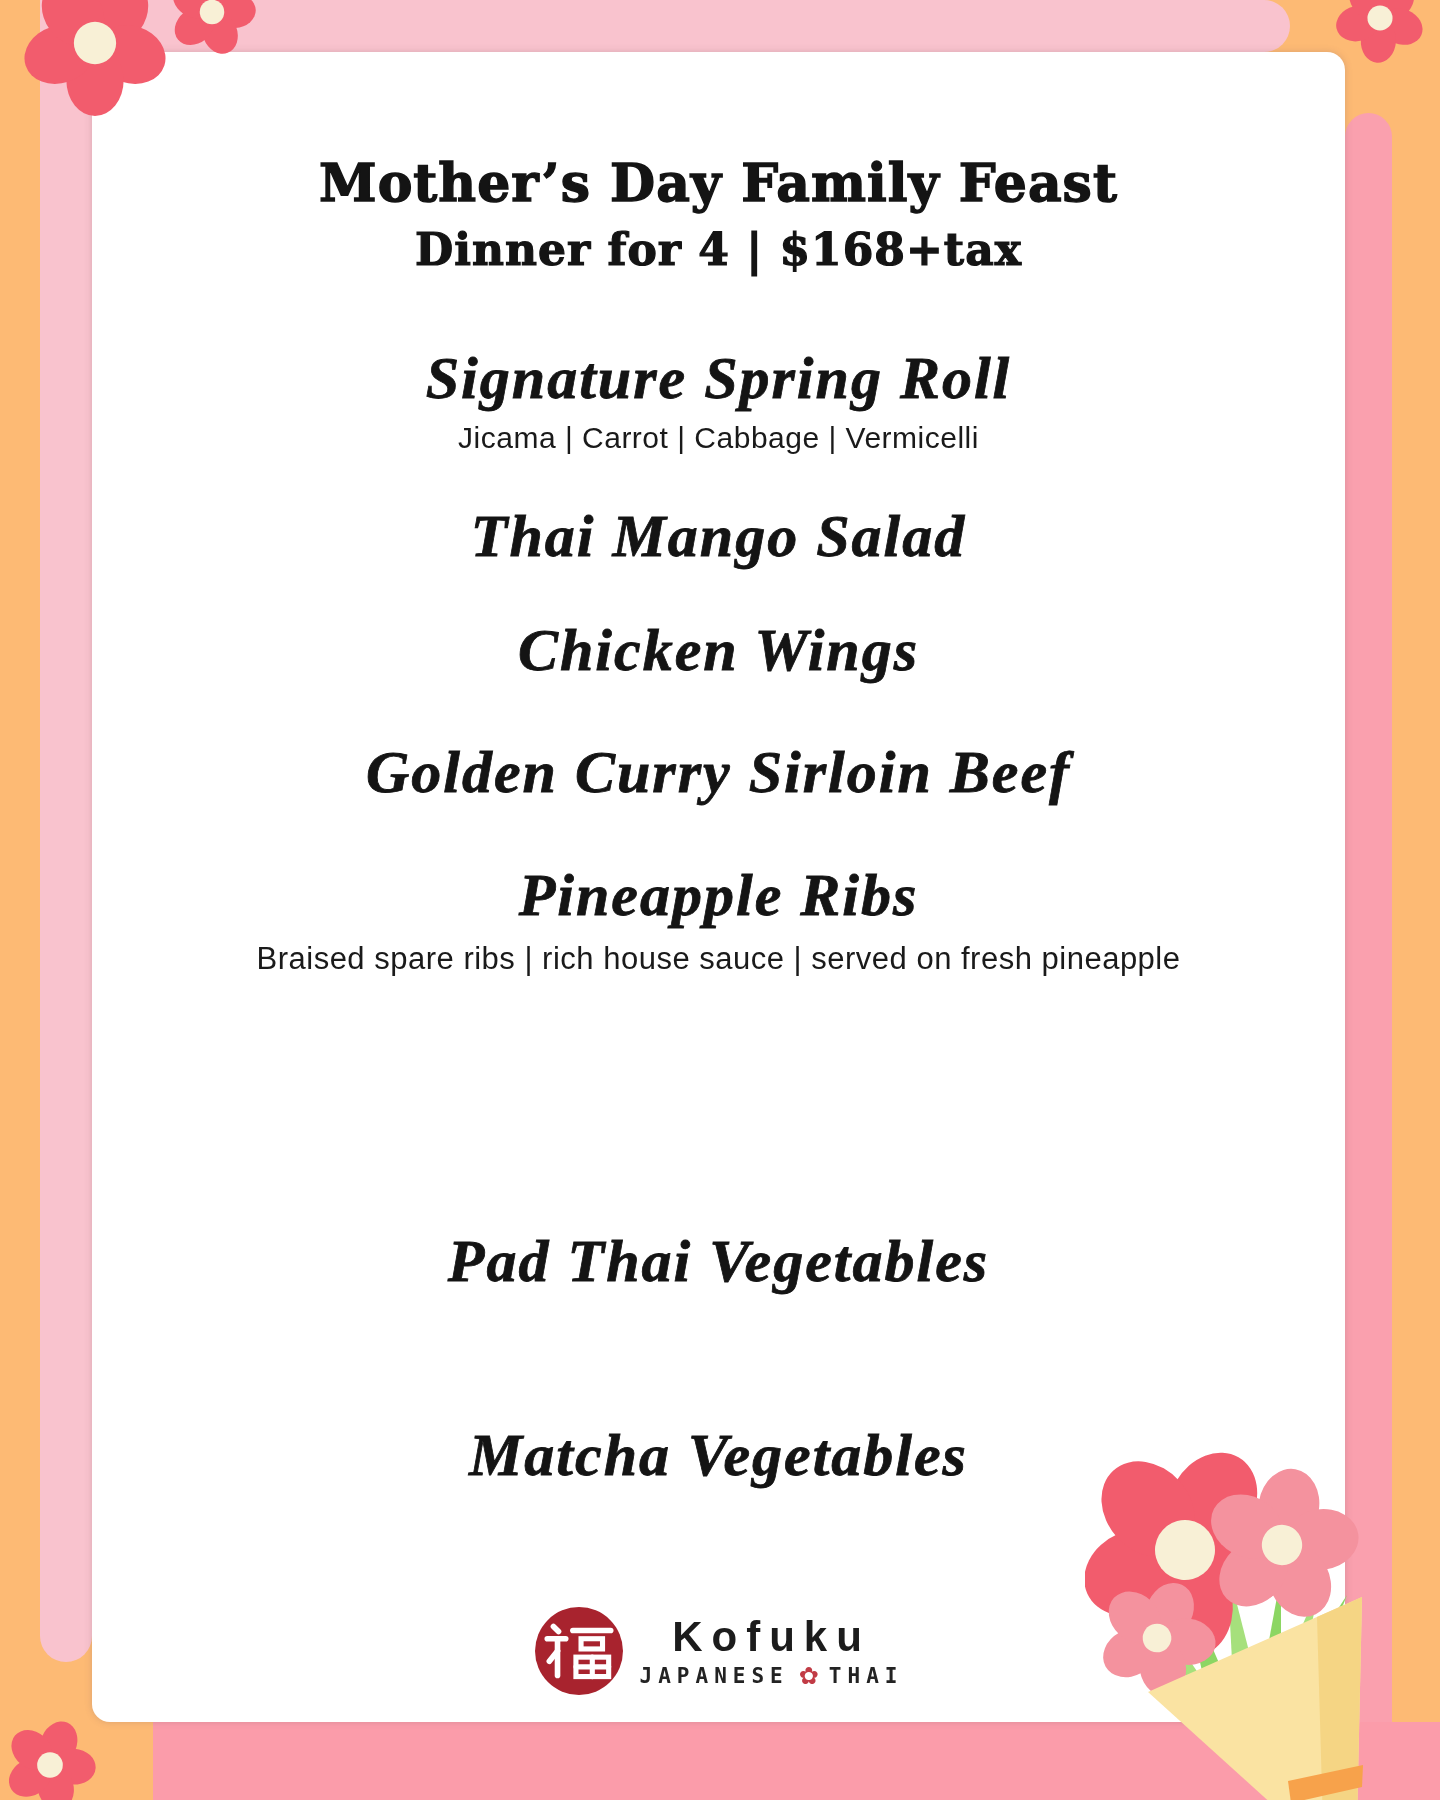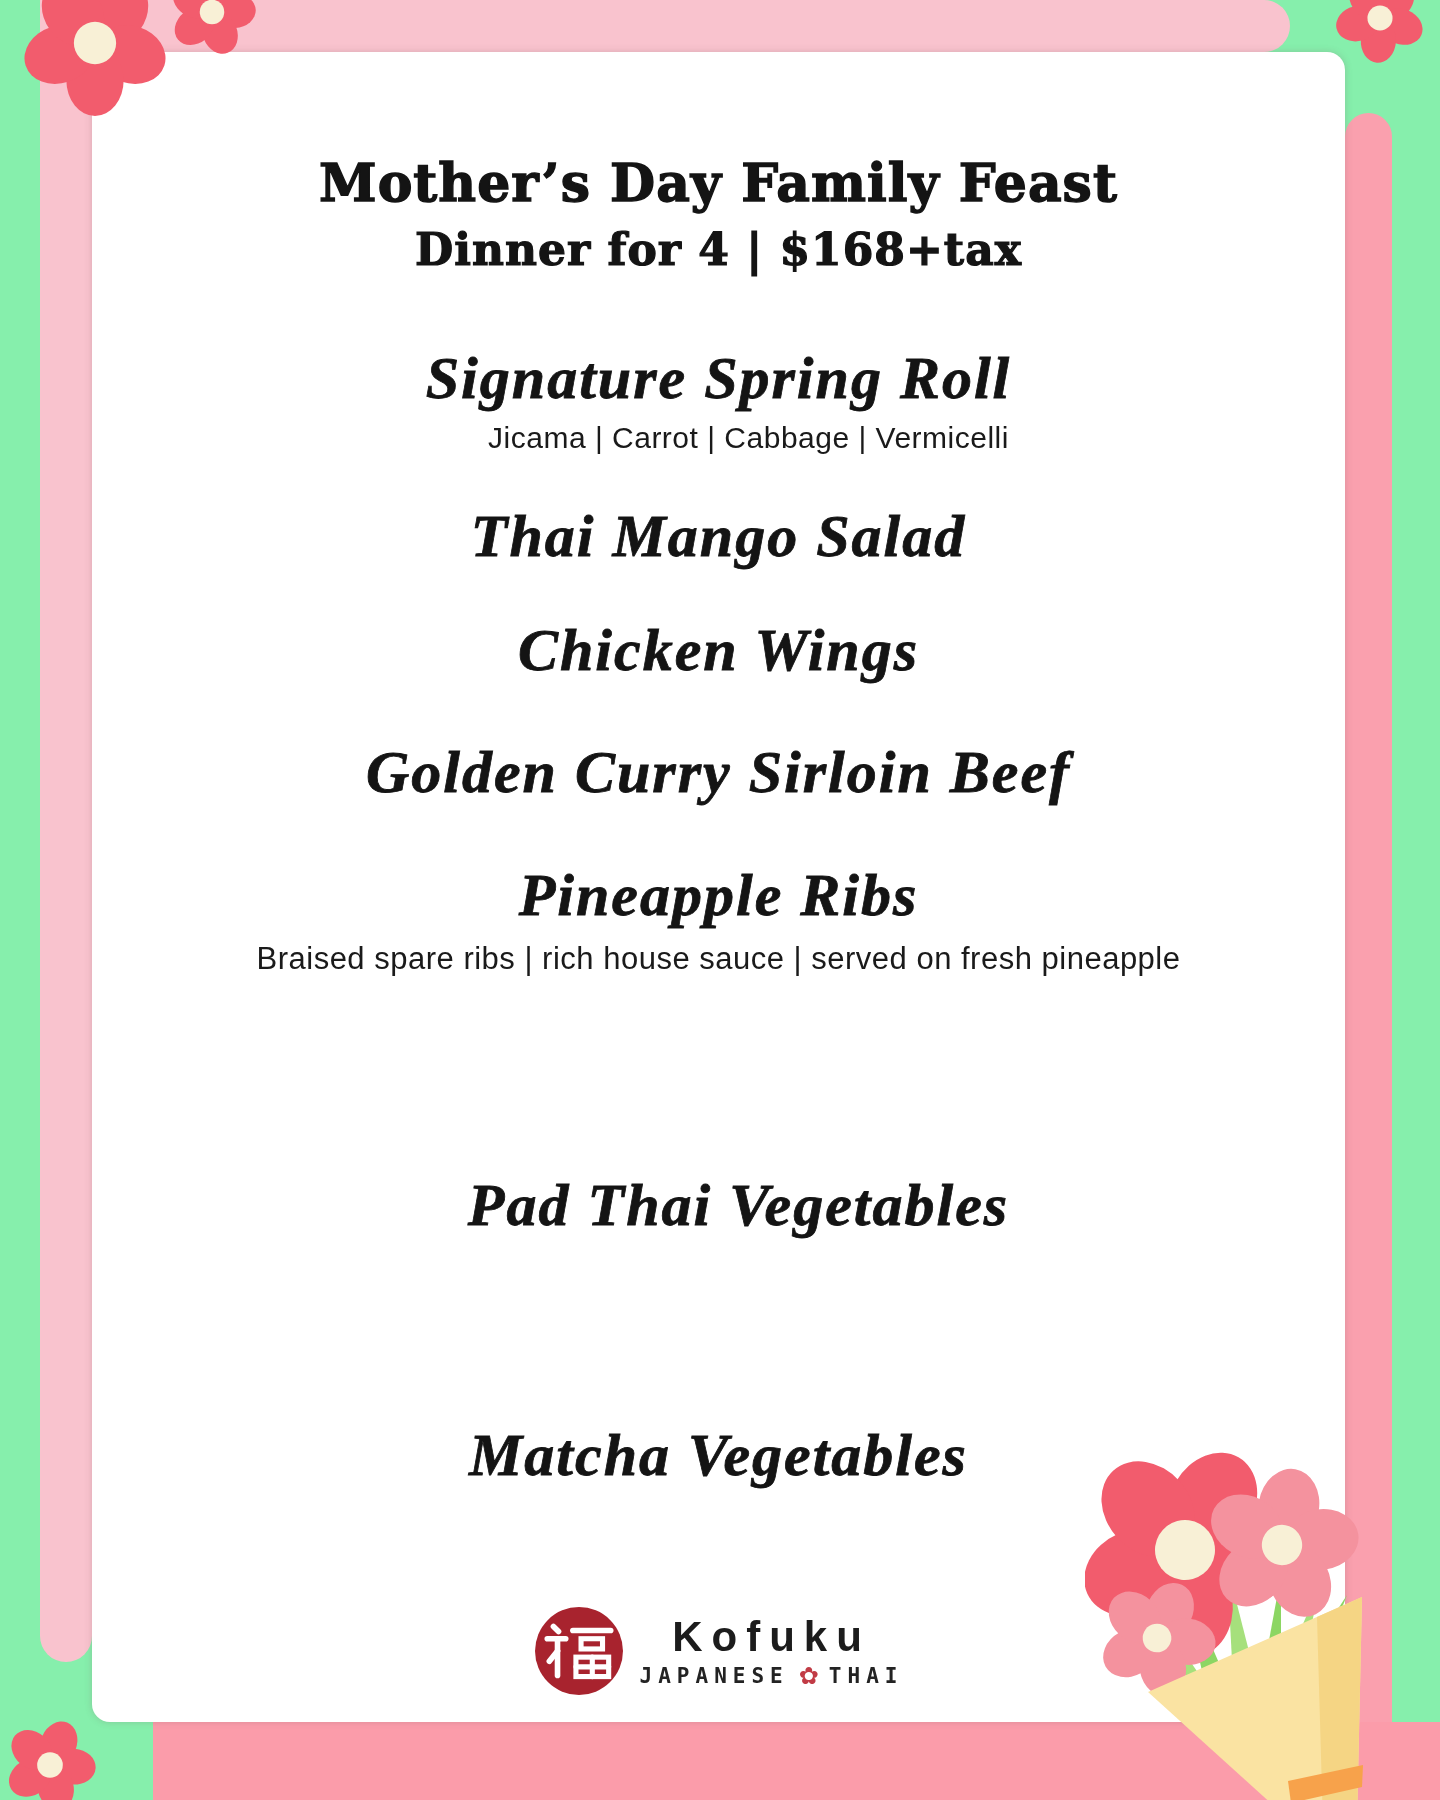--- a/index.html
+++ b/index.html
@@ -1,19 +1,19 @@
 <!DOCTYPE html>
 <html><head>
 <meta charset="utf-8">
 <style>
   html,body{margin:0;padding:0;}
   .canvas{
     position:relative;
     width:1440px;height:1800px;
-    background:#86efac;
+    background:#fdba74;
     overflow:hidden;
     font-family:"Liberation Sans", sans-serif;
   }
   
   .band{position:absolute;z-index:1;}
   .band-top{left:40px;top:0;width:1250px;height:52px;background:#f9c3ce;border-radius:0 26px 26px 0;}
   .band-left{left:40px;top:0;width:52px;height:1662px;background:#f9c3ce;border-radius:0 0 26px 26px;}
   .band-right{left:1345px;top:113px;width:47px;height:1687px;background:#faa0ae;border-radius:24px 24px 0 0;}
   .band-bottom{left:153px;top:1722px;width:1287px;height:78px;background:#fb9caa;}
   
@@ -34,24 +34,24 @@
     -webkit-text-stroke:1.2px #141414;letter-spacing:1px;
   }
   .item{
     font-family:Liberation Serif, serif;font-style:italic;font-weight:700;
     font-size:60px;line-height:70px;letter-spacing:2px;
     -webkit-text-stroke:0.8px #141414;
   }
   .desc{
     font-family:"Liberation Sans", sans-serif;font-size:30px;line-height:40px;color:#1a1a1a;letter-spacing:0.5px;
   }
-  .i0{top:343px;} .d0{top:418px;padding-left:30px;}
+  .i0{top:343px;} .d0{top:418px;}
   .i1{top:501px;} .i2{top:615px;} .i3{top:737px;} .i4{top:860px;}
   .d4{top:939px;font-size:31px;}
-  .i5{top:1045px;} .i6{top:1170px;margin-left:20px;} .i7{top:1285px;} .i8{top:1420px;}
+  .i5{top:1045px;} .i6{top:1226px;} .i7{top:1285px;} .i8{top:1420px;}
   
   .logo{
     position:absolute;z-index:3;left:92px;top:1596px;width:1253px;height:110px;
     display:flex;align-items:center;justify-content:center;gap:16px;
   }
   .seal{width:90px;height:90px;flex:0 0 auto;}
   .logo-text{display:flex;flex-direction:column;align-items:center;}
   .brand{
     font-family:Liberation Sans, sans-serif;font-weight:700;font-size:42px;line-height:46px;
     letter-spacing:9px;color:#1c1c1c;

